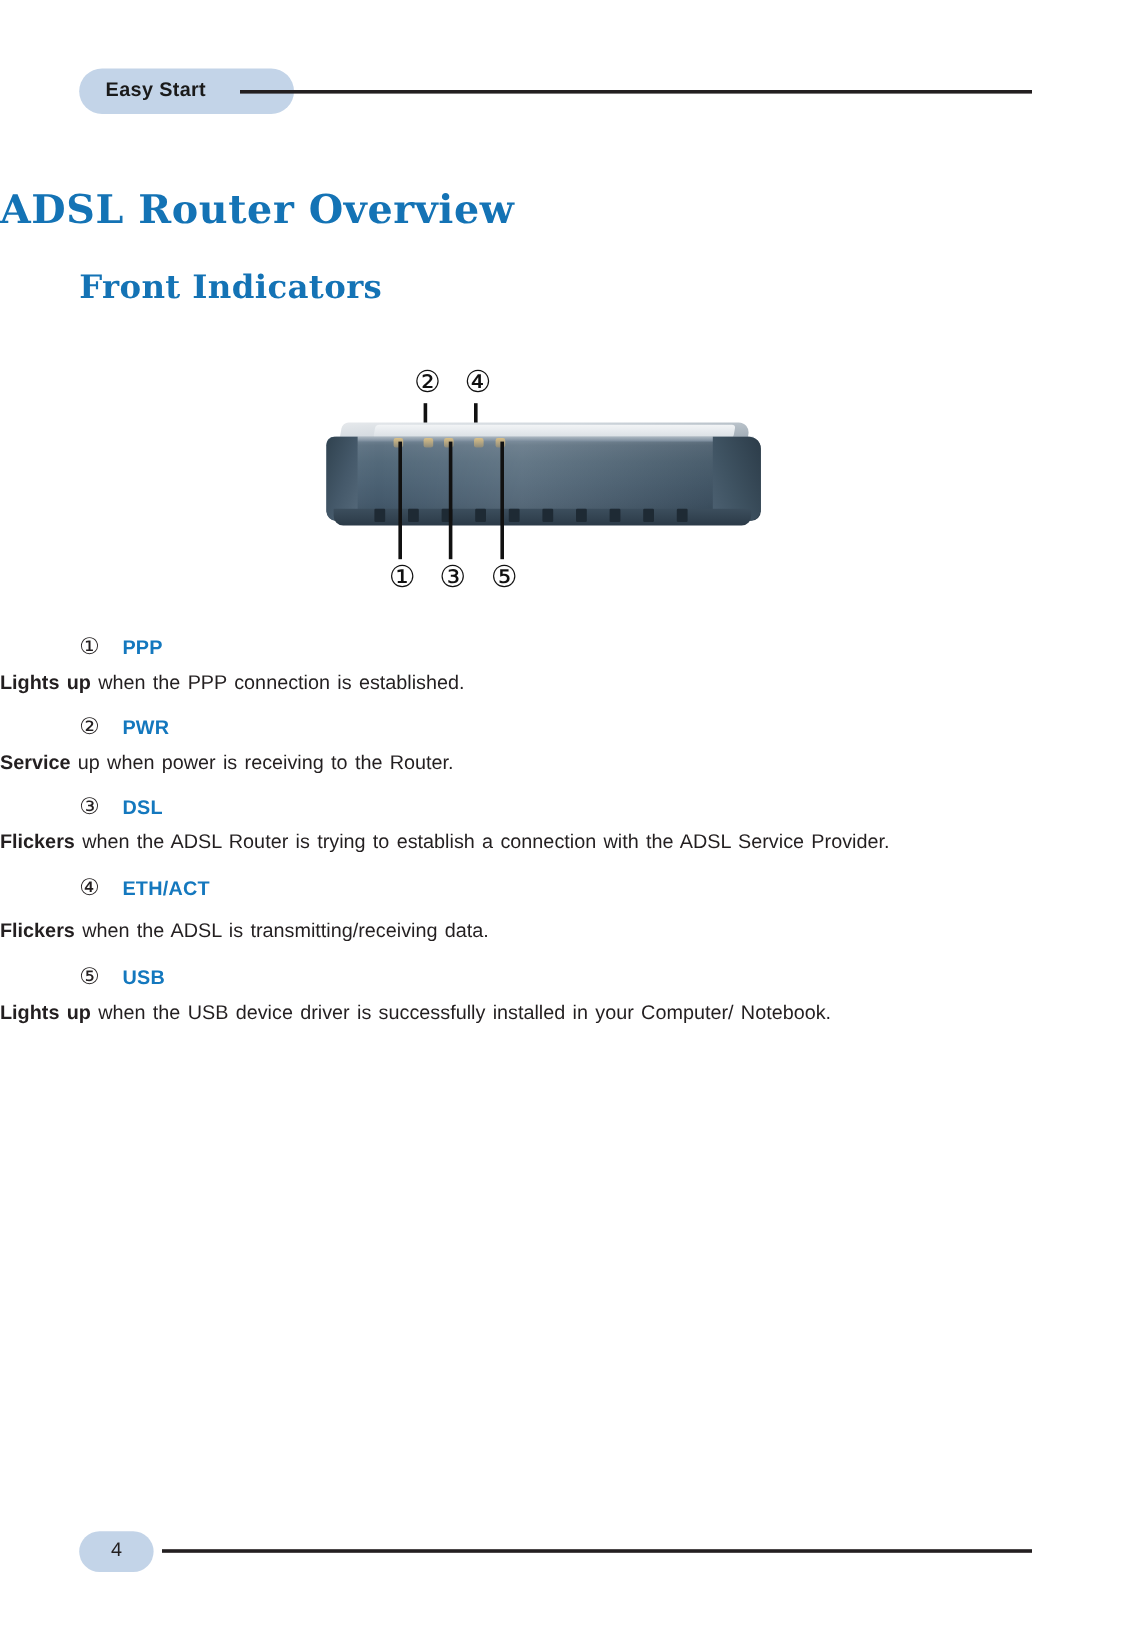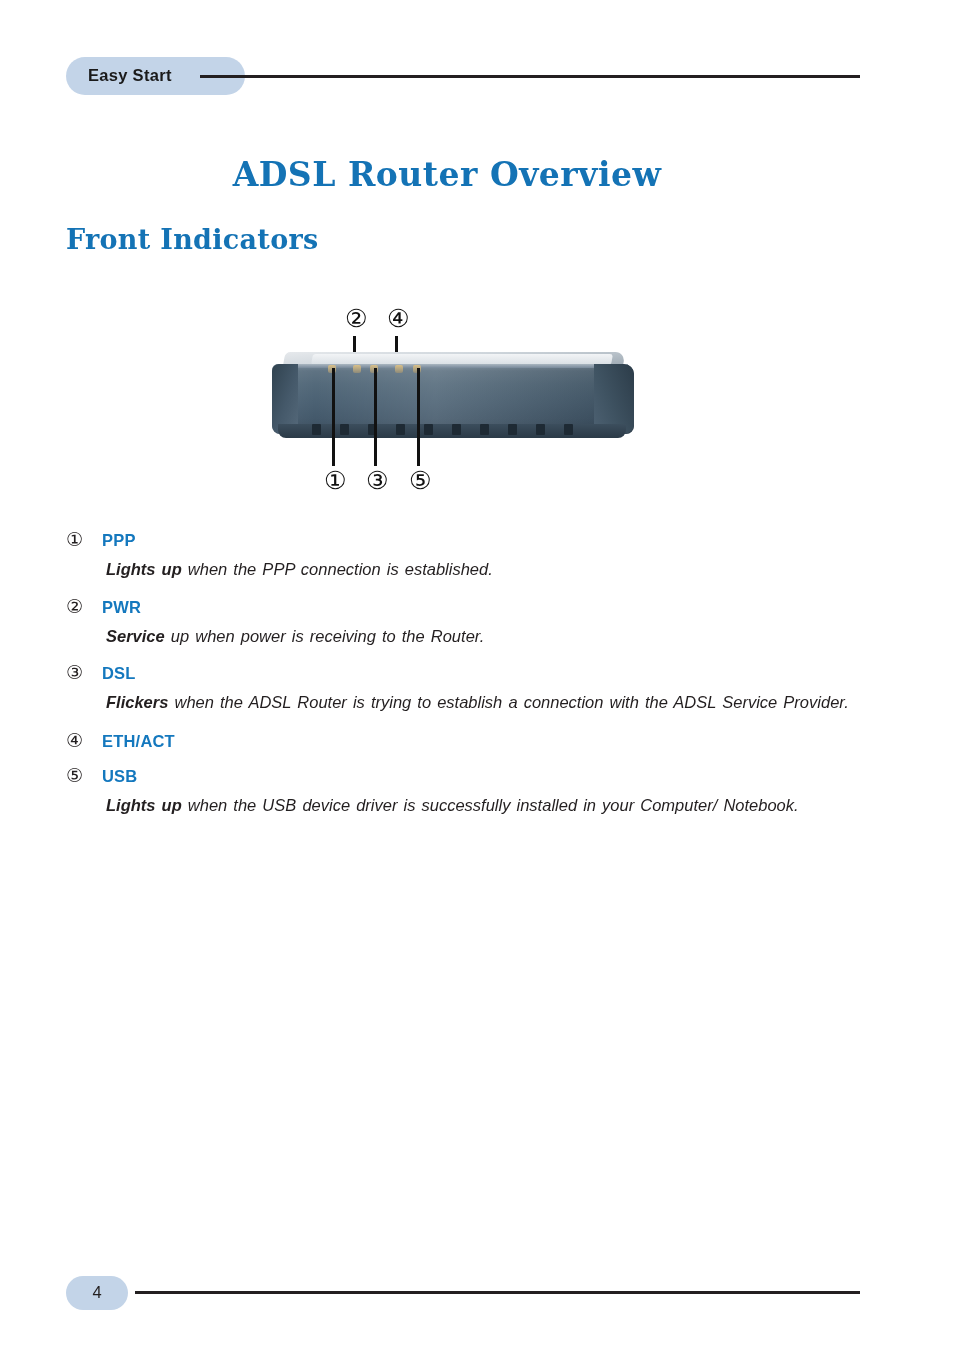--- a/index.html
+++ b/index.html
@@ -43,21 +43,20 @@
     left: 200px; top: 75px;
     width: 660px; height: 3px;
     background: #231f20;
   }
 
   
   .page-title {
     position: absolute;
     left: 0; top: 155px;
     width: 894px;
-    text-align: center;
     font-family: "DejaVu Serif", serif;
     font-weight: bold;
     font-size: 33px;
     letter-spacing: 0.5px;
     color: #1473b5;
     white-space: nowrap;
   }
   .section-title {
     position: absolute;
     left: 66px; top: 224px;
@@ -196,24 +195,22 @@
     flex: 0 0 24px;
   }
   .item-label {
     font-size: 16.5px;
     font-weight: bold;
     letter-spacing: 0.2px;
     color: #1478be;
     white-space: nowrap;
   }
   .item-body {
-    padding-left: 106px;
     padding-right: 94px;
     margin-top: 6px;
-    font-style: italic;
   }
   .para {
     font-size: 16.5px;
     line-height: 1.62;
     color: #231f20;
     text-align: justify;
     word-spacing: 1.5px;
     margin: 0;
   }
   .para + .para { margin-top: 2px; }
@@ -345,20 +342,23 @@
       </p>
     </div>
   </div>
 
   <div class="item sp-2">
     <div class="item-head">
       <span class="item-num">④</span>
       <span class="item-label">ETH/ACT</span>
     </div>
     <div class="item-body">
+      <p class="para gap">
+        <b>Flickers</b><span> when the ADSL is transmitting/receiving data.</span>
+      </p>
     </div>
   </div>
 
   <div class="item sp-2">
     <div class="item-head">
       <span class="item-num">⑤</span>
       <span class="item-label">USB</span>
     </div>
     <div class="item-body">
       <p class="para">

